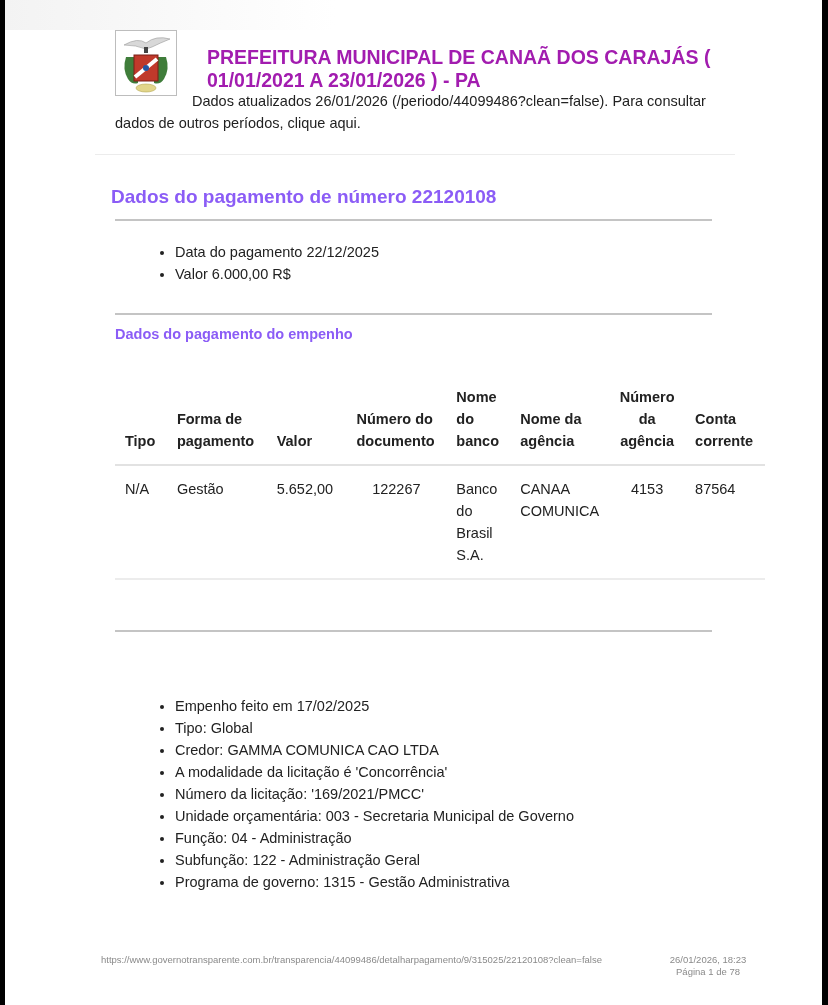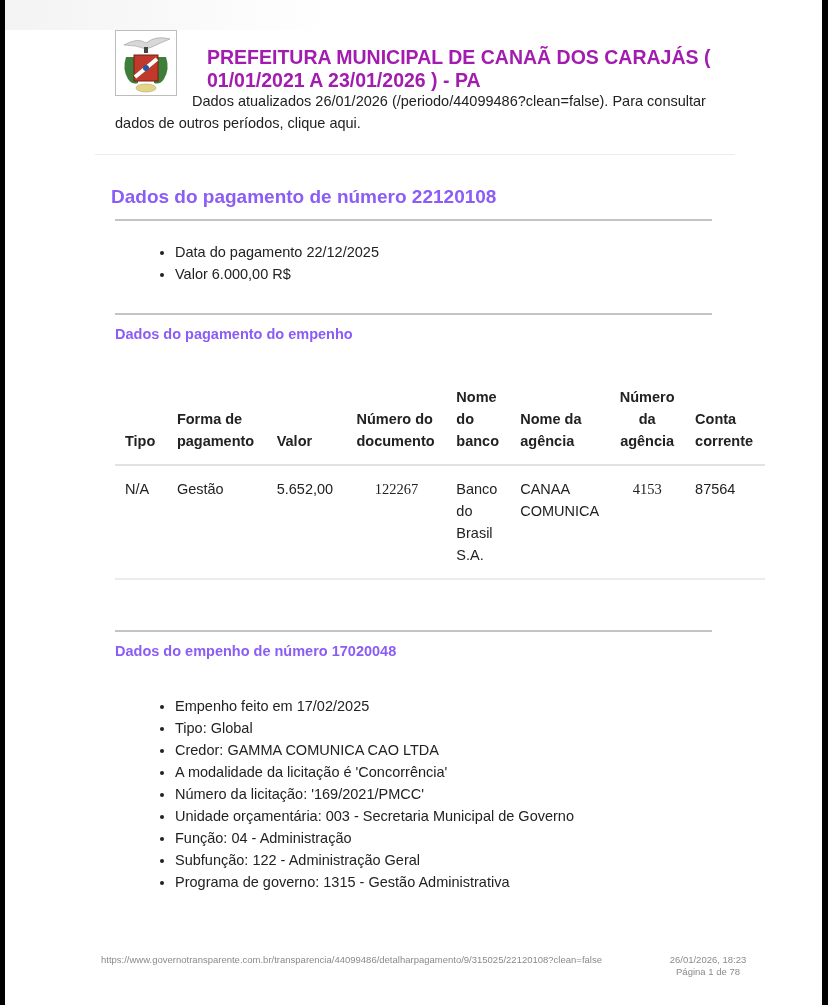--- a/index.html
+++ b/index.html
@@ -48,21 +48,21 @@
     font-size: 14.5px; color: #222;
   }
   table.pay th {
     font-weight: bold; vertical-align: bottom; text-align: left; padding: 0 10px 12px 10px; line-height: 22px;
     border-bottom: 2px solid #e2e2e2;
   }
   table.pay td {
     vertical-align: top; text-align: left; padding: 12px 10px 12px 10px; line-height: 22px;
     border-bottom: 2px solid #ececec;
   }
-  table.pay .c { text-align: center; font-family: Liberation Serif, serif; }
+  table.pay .c { text-align: center; }
   .footer-url { position: absolute; left: 60px; top: 954px; font-size: 9.5px; color: #8a8a8a; padding-left: 36px; }
   .footer-right { position: absolute; left: 640px; top: 954px; width: 126px; font-size: 9.5px; color: #8a8a8a; text-align: center; line-height: 12px; }
 </style>
 </head>
 <body>
 
 <div class="page">
 
   <div class="header">
     <div class="logo">
@@ -116,21 +116,20 @@
         <td class="c">122267</td>
         <td>Banco do Brasil S.A.</td>
         <td>CANAA COMUNICA</td>
         <td class="c">4153</td>
         <td>87564</td>
       </tr>
     </tbody>
   </table>
 
   <div class="rule" style="top:630px"></div>
-  <div class="h3" style="top:643px">Dados do empenho de número 17020048</div>
   <ul class="bullets" style="top:683px">
     <li>Empenho feito em 17/02/2025</li>
     <li>Tipo: Global</li>
     <li>Credor: GAMMA COMUNICA CAO LTDA</li>
     <li>A modalidade da licitação é 'Concorrência'</li>
     <li>Número da licitação: '169/2021/PMCC'</li>
     <li>Unidade orçamentária: 003 - Secretaria Municipal de Governo</li>
     <li>Função: 04 - Administração</li>
     <li>Subfunção: 122 - Administração Geral</li>
     <li>Programa de governo: 1315 - Gestão Administrativa</li>

